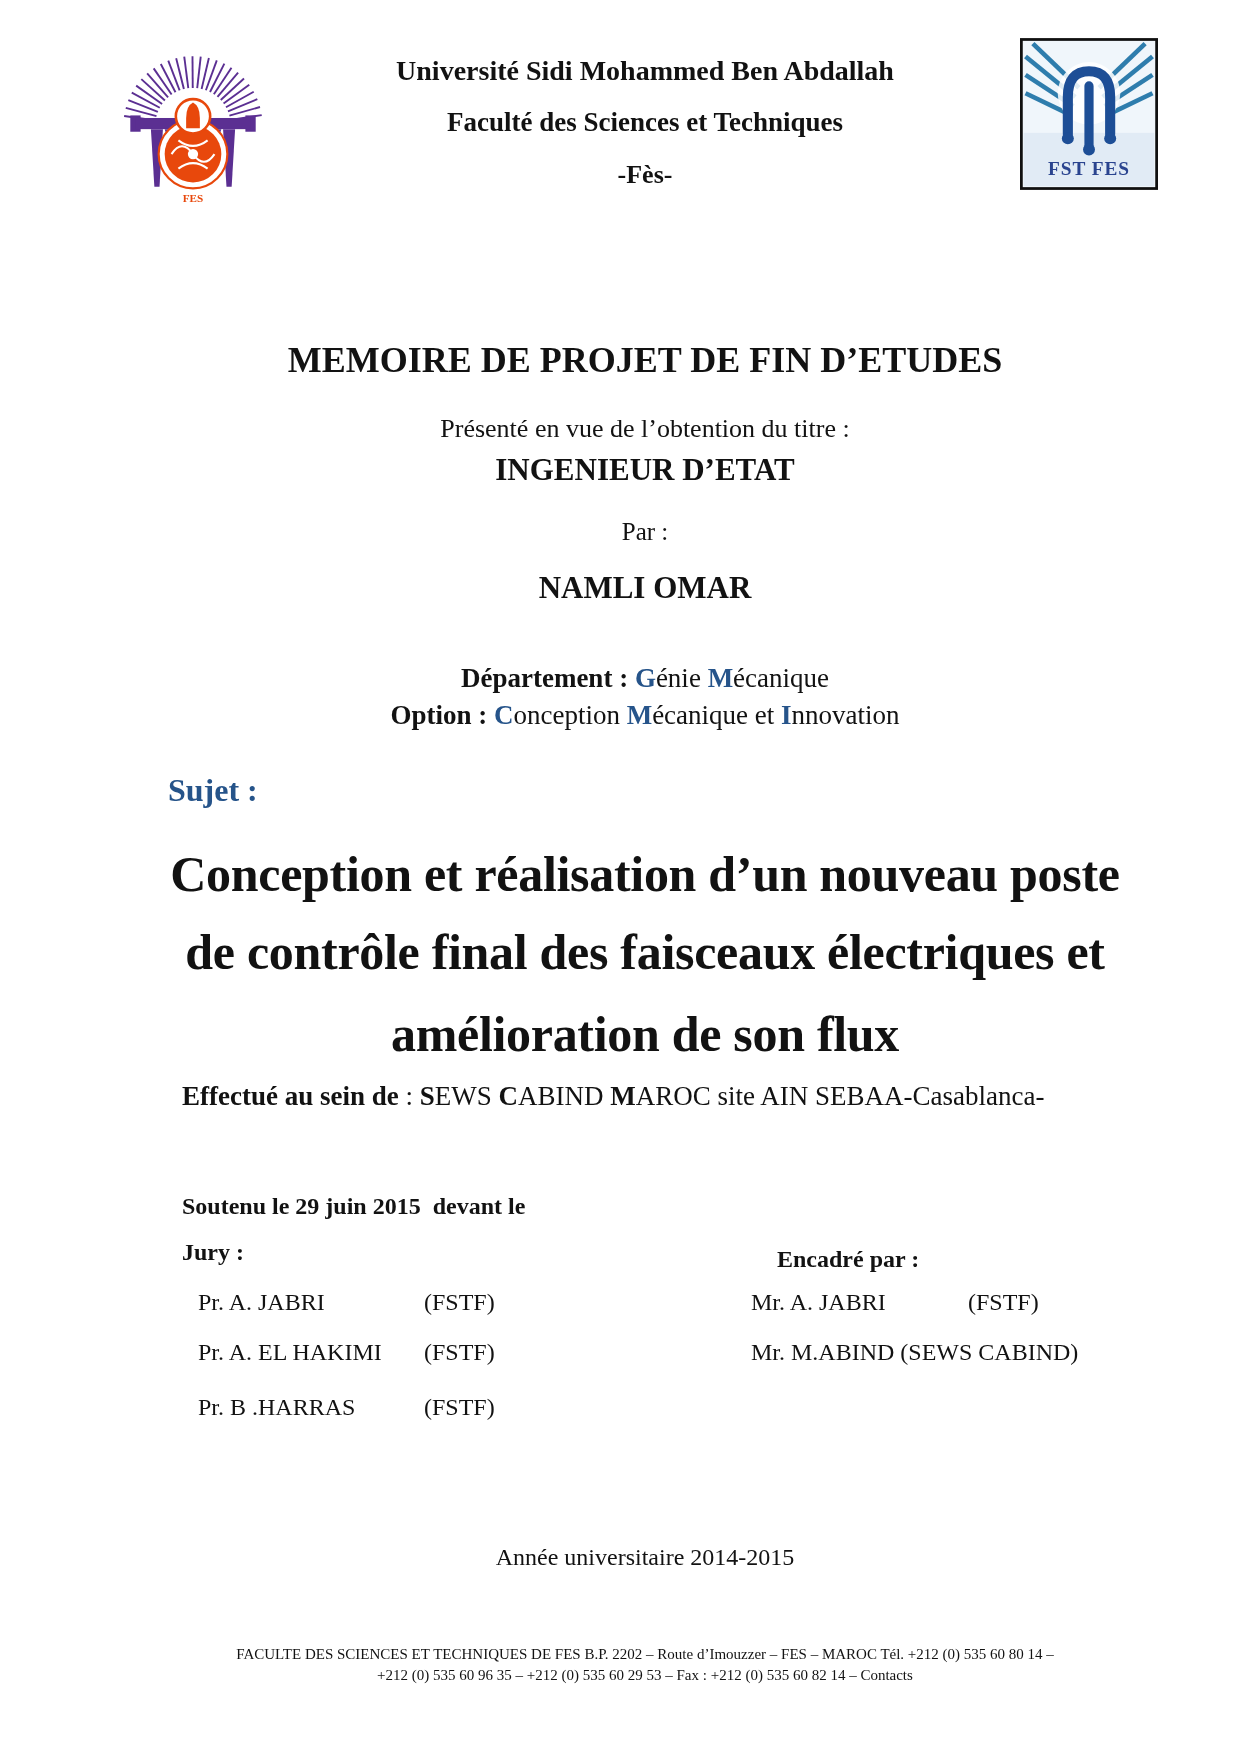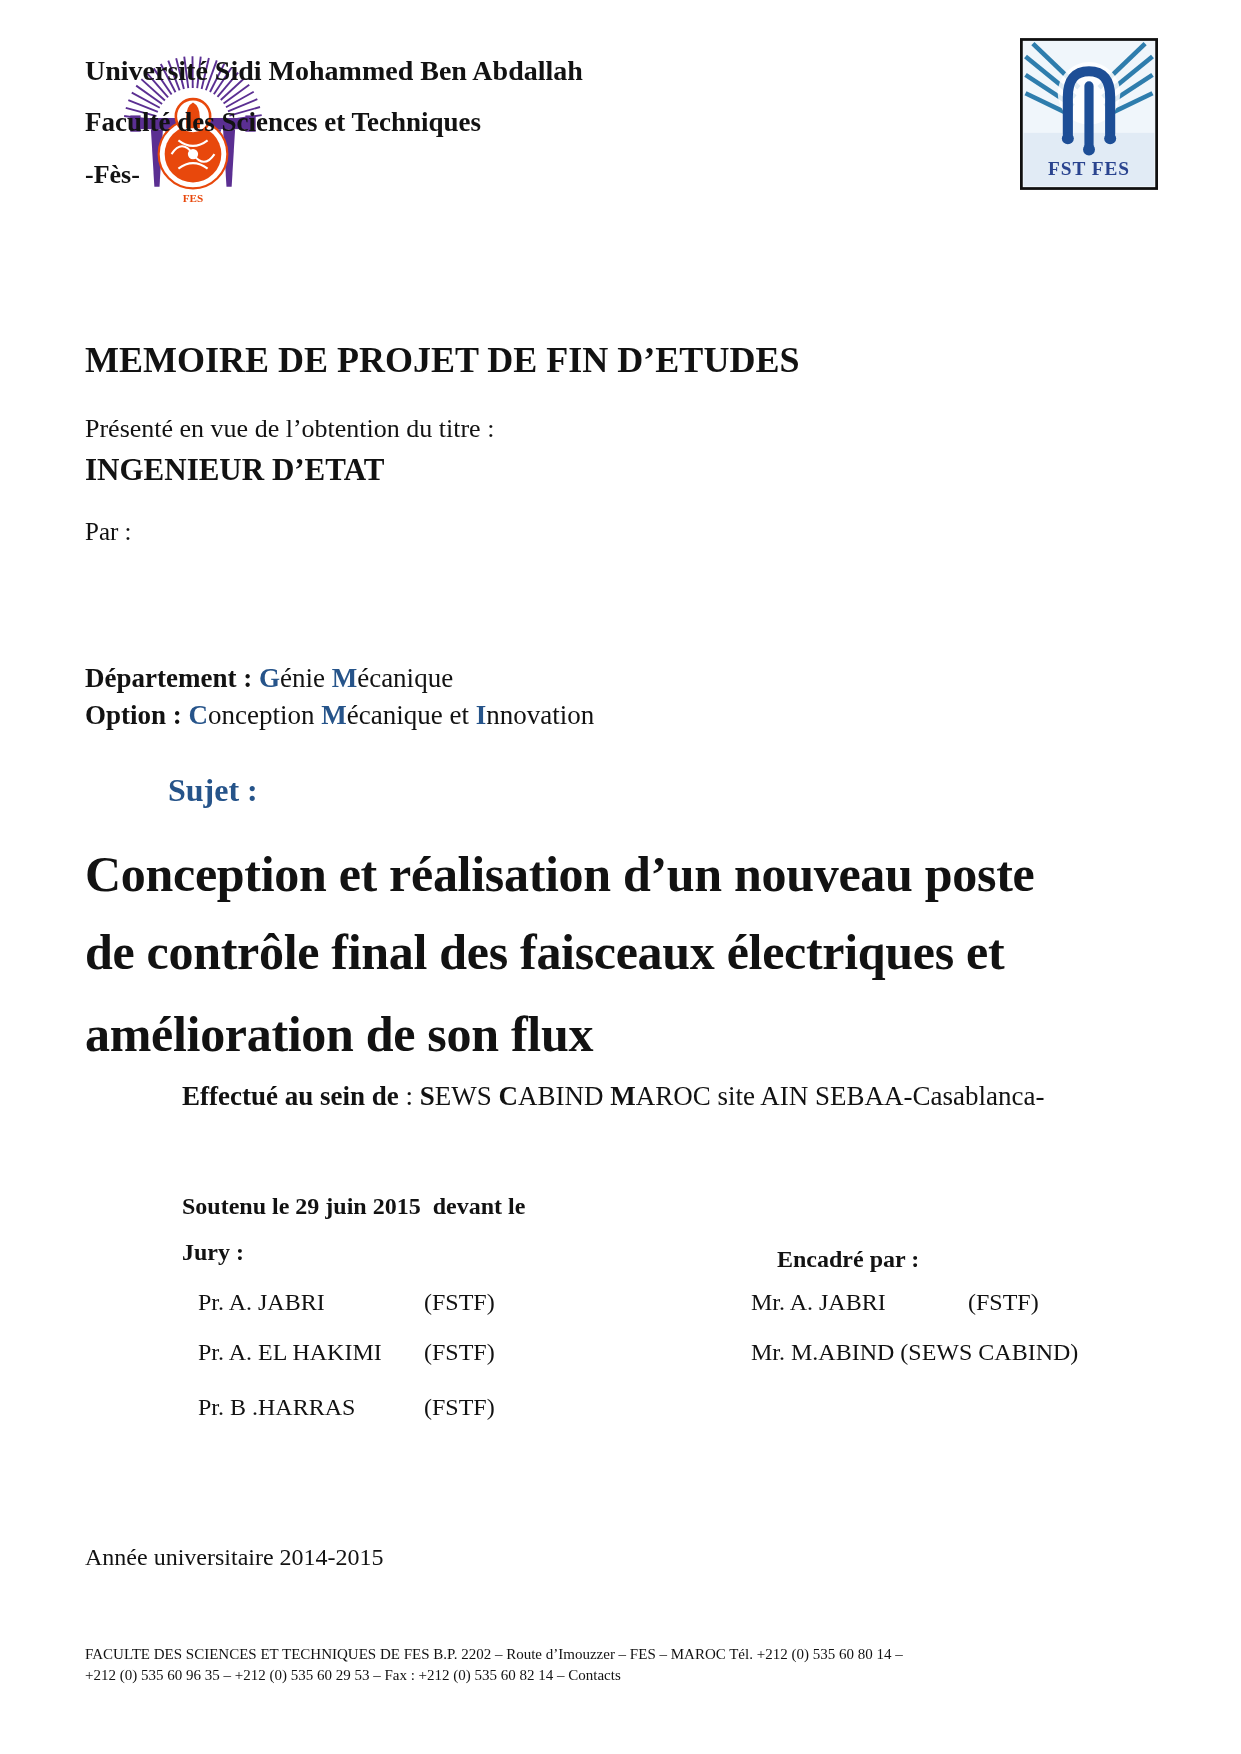--- a/index.html
+++ b/index.html
@@ -2,21 +2,21 @@
 <html style="--accent: #26548a;"><head>
 <meta charset="utf-8">
 <style>
   :root{ --accent:#26548a; }
   html,body{ margin:0; padding:0; background:#ffffff; }
   .page{
     position:relative; width:1241px; height:1754px; background:#ffffff;
     font-family:"Liberation Serif","DejaVu Serif",serif; color:#121212; overflow:hidden;
   }
   .abs{ position:absolute; }
-  .col{ left:85px; width:1120px; }
+  .col{ left:85px; width:1120px; text-align:center; }
   .b{ font-weight:700; }
   .accent{ color:var(--accent); font-weight:700; }
   .pre{ white-space:pre-wrap; }
   .headline{ font-size:50px; font-weight:700; letter-spacing:-0.3px; }
   .jrow{ left:0; width:1241px; font-size:24px; height:34px;font-family:Liberation Serif, serif; }
   .jrow span{ position:absolute; white-space:nowrap; top:0; }
   .jn{ left:198px; } .ja{ left:424px; } .jrn{ left:751px;text-align:center; } .jra{ left:968px; }
   .footer-line{ line-height:21px; }
   svg text{ font-family:"Liberation Serif","DejaVu Serif",serif; }
 </style>
@@ -98,20 +98,21 @@
   </svg>
 
   <div class="abs col b" style="top:55px;font-size:28px">Université Sidi Mohammed Ben Abdallah</div>
   <div class="abs col b" style="top:107px;font-size:27px">Faculté des Sciences et Techniques</div>
   <div class="abs col b" style="top:160px;font-size:26px">-Fès-</div>
 
   <div class="abs col b" style="top:339px;font-size:36px">MEMOIRE DE PROJET DE FIN D’ETUDES</div>
   <div class="abs col" style="top:414px;font-size:26px">Présenté en vue de l’obtention du titre :</div>
   <div class="abs col b" style="top:452px;font-size:31px">INGENIEUR D’ETAT</div>
   <div class="abs col" style="top:518px;font-size:25px">Par :</div>
+  <div class="abs col b" style="top:570px;font-size:31px">NAMLI OMAR</div>
 
   <div class="abs col" style="top:663px;font-size:27px"><span class="b">Département : </span><span class="accent">G</span><span>énie </span><span class="accent">M</span><span>écanique</span></div>
 
   <div class="abs col" style="top:700px;font-size:27px"><span class="b">Option : </span><span class="accent">C</span><span>onception </span><span class="accent">M</span><span>écanique et </span><span class="accent">I</span><span>nnovation</span></div>
 
   <div class="abs accent" style="top:772px;left:168px;font-size:32px">Sujet :</div>
   <div class="abs col headline" style="top:845px">Conception et réalisation d’un nouveau poste</div>
   <div class="abs col headline" style="top:923px">de contrôle final des faisceaux électriques et</div>
   <div class="abs col headline" style="top:1005px">amélioration de son flux</div>
 

